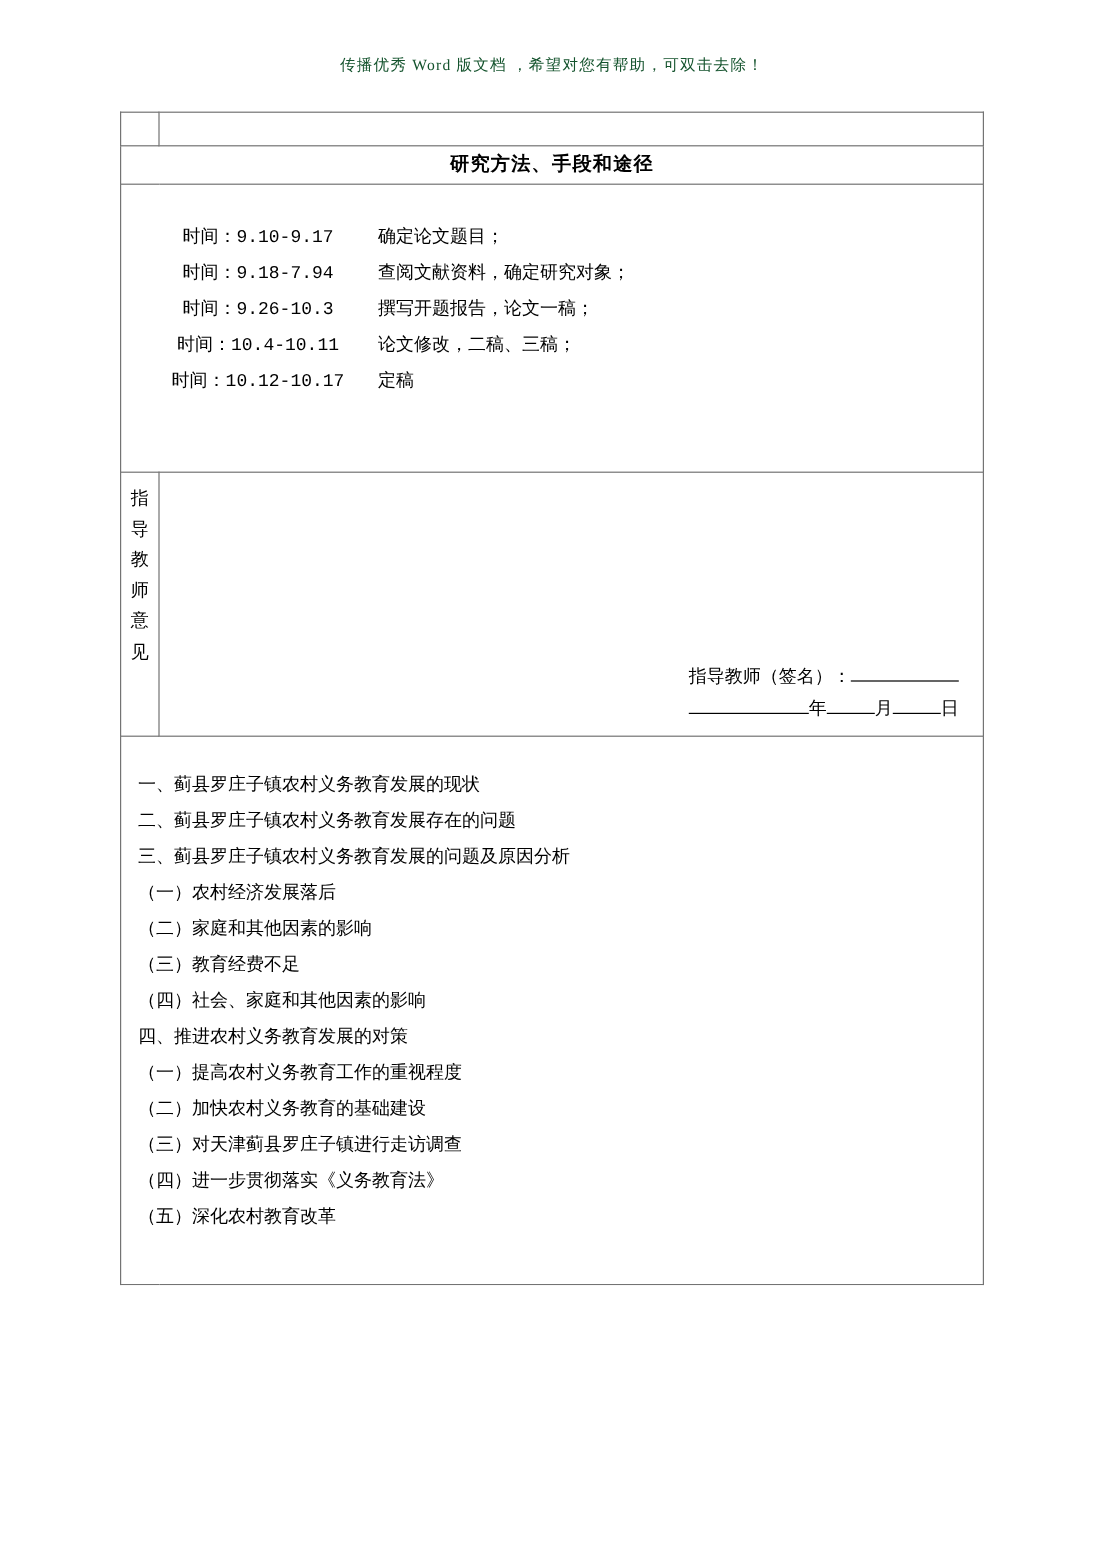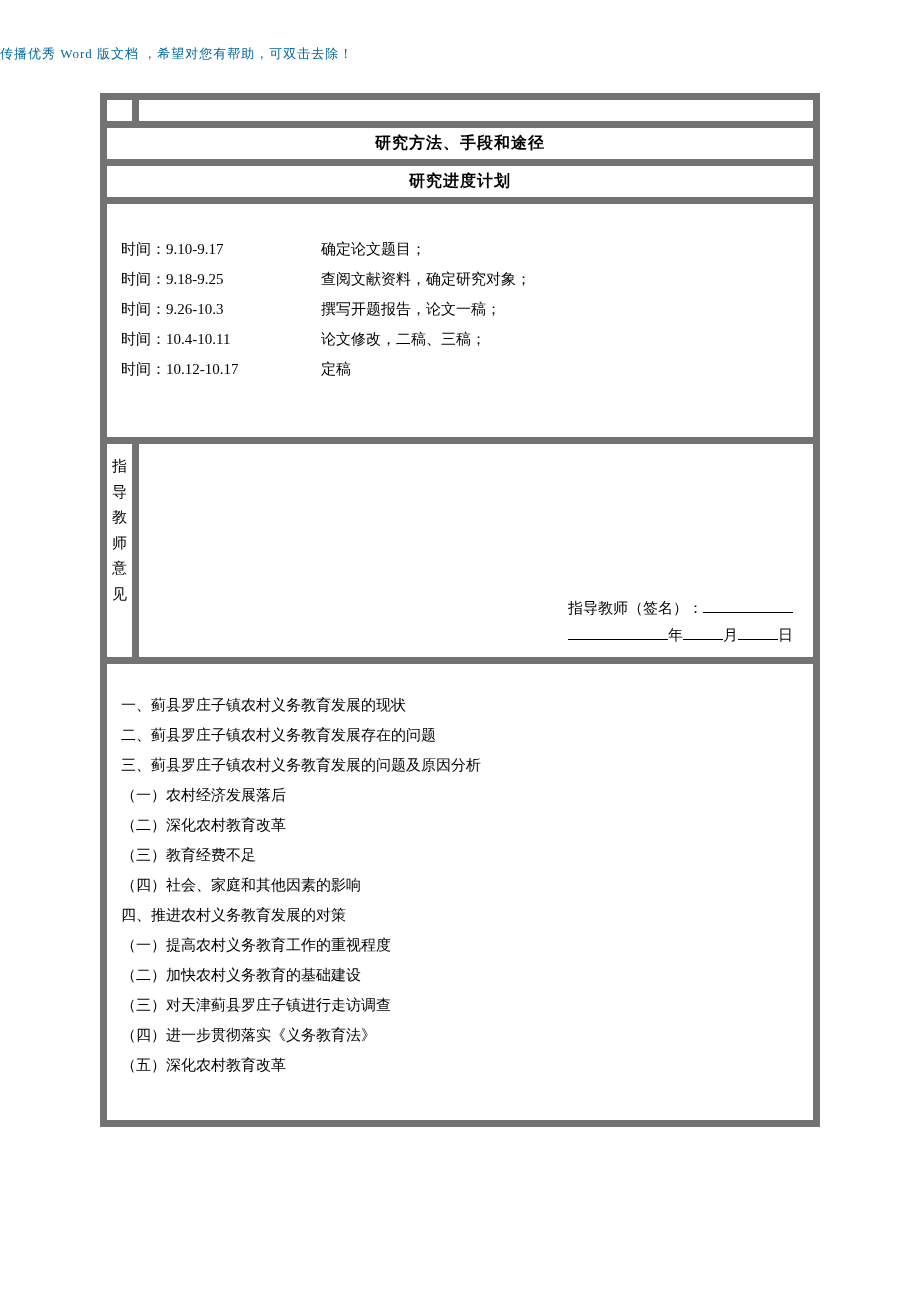--- a/index.html
+++ b/index.html
@@ -9,34 +9,35 @@
     }
     body {
       font-family: "SimSun", "宋体", serif;
       font-size: 15px;
       background: #fff;
       width: 920px;
       margin: 0 auto;
       color: #000;
     }
     .header-text {
-      text-align: left;
-      color: #0369a1;
+      text-align: center;
+      color: #14532d;
       font-size: 13px;
       padding: 45px 0 30px;
       letter-spacing: 1px;
     }
     .doc-table {
       border-collapse: collapse;
       width: 720px;
       margin: 0 auto;
     }
     .doc-table td {
-      border: 7px solid #737373;
+      border: 1px solid #737373;
       vertical-align: top;
+      font-family: Liberation Mono, monospace;
     }
     .row1-cell1 {
       width: 32px;
       height: 28px;
     }
     .row1-cell2 {
       height: 28px;
     }
     .section-header {
       text-align: center;
@@ -49,20 +50,21 @@
       padding: 16px 14px;
       line-height: 2;
     }
     .content-cell.methods {
       height: 175px;
       padding-top: 40px;
     }
     .content-cell.progress {
       height: 240px;
       padding-top: 30px;
+      text-align: center;
     }
     .schedule-line {
       display: flex;
     }
     .schedule-time {
       width: 200px;
       display: inline-block;
     }
     .vertical-label {
       width: 32px;
@@ -114,30 +116,27 @@
 <table class="doc-table">
   <tbody>
       <tr>
     <td class="row1-cell1"></td>
     <td class="row1-cell2"></td>
   </tr>
   <tr>
     <td colspan="2" class="section-header">研究方法、手段和途径</td>
   </tr>
   <tr>
-    <td colspan="2" class="section-header">研究进度计划</td>
-  </tr>
-  <tr>
     <td colspan="2" class="content-cell progress">
       <div class="schedule-line">
         <span class="schedule-time">时间：9.10-9.17</span>
         <span>确定论文题目；</span>
       </div>
       <div class="schedule-line">
-        <span class="schedule-time">时间：9.18-9.25</span>
+        <span class="schedule-time">时间：9.18-7.94</span>
         <span>查阅文献资料，确定研究对象；</span>
       </div>
       <div class="schedule-line">
         <span class="schedule-time">时间：9.26-10.3</span>
         <span>撰写开题报告，论文一稿；</span>
       </div>
       <div class="schedule-line">
         <span class="schedule-time">时间：10.4-10.11</span>
         <span>论文修改，二稿、三稿；</span>
       </div>
@@ -166,21 +165,21 @@
         </div>
       </div>
     </td>
   </tr>
   <tr>
     <td colspan="2" class="outline-content">
       <div>一、蓟县罗庄子镇农村义务教育发展的现状</div>
       <div>二、蓟县罗庄子镇农村义务教育发展存在的问题</div>
       <div>三、蓟县罗庄子镇农村义务教育发展的问题及原因分析</div>
       <div>（一）农村经济发展落后</div>
-      <div>（二）深化农村教育改革</div>
+      <div>（二）家庭和其他因素的影响</div>
       <div>（三）教育经费不足</div>
       <div>（四）社会、家庭和其他因素的影响</div>
       <div>四、推进农村义务教育发展的对策</div>
       <div>（一）提高农村义务教育工作的重视程度</div>
       <div>（二）加快农村义务教育的基础建设</div>
       <div>（三）对天津蓟县罗庄子镇进行走访调查</div>
       <div>（四）进一步贯彻落实《义务教育法》</div>
       <div>（五）深化农村教育改革</div>
     </td>
   </tr>

